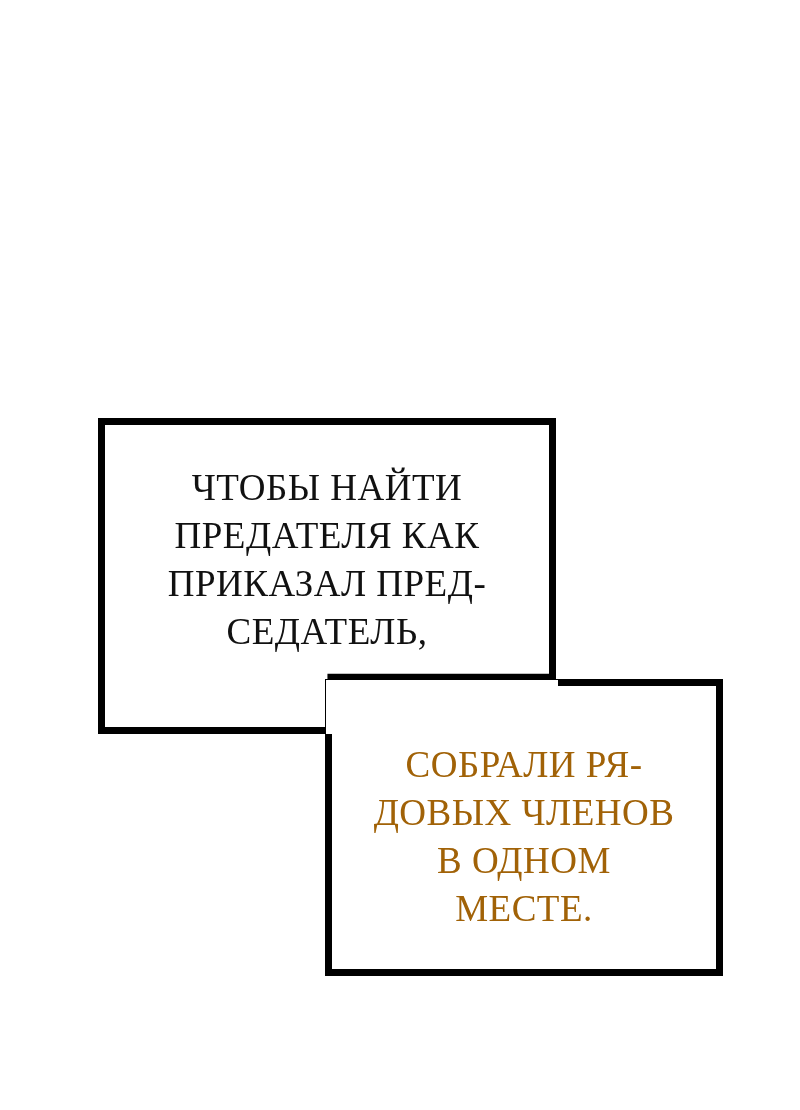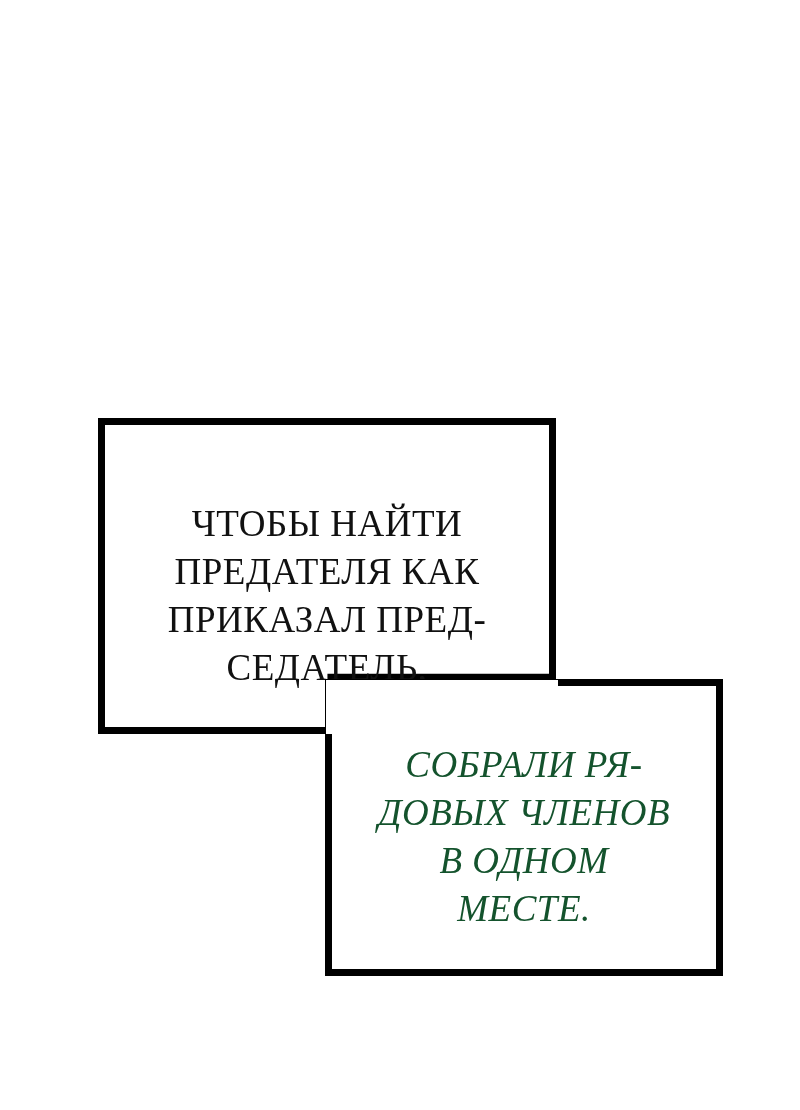--- a/index.html
+++ b/index.html
@@ -50,21 +50,20 @@
     position: absolute;
     left: 0;
     top: 46px;
     width: 100%;
     text-align: center;
     font-size: 37px;
     line-height: 1.30;
     letter-spacing: 0.5px;
     color: #111111;
     white-space: pre-line;
-    margin-top: 36px;
   }
 
   
   .bubble-lower {
     position: absolute;
     left: 325px;
     top: 679px;
     width: 398px;
     height: 297px;
     box-sizing: border-box;
@@ -94,23 +93,22 @@
   }
   .bubble-lower .text {
     position: absolute;
     left: 0;
     top: 62px;
     width: 100%;
     text-align: center;
     font-size: 37px;
     line-height: 1.30;
     letter-spacing: 0.5px;
-    color: #14532d;
+    color: #a16207;
     white-space: pre-line;
-    font-style: italic;
   }
 </style>
 </head>
 <body>
 
 <div class="page">
 
   <div class="bubble-upper">
     <div class="frame"></div>
     <div class="fill"></div>

